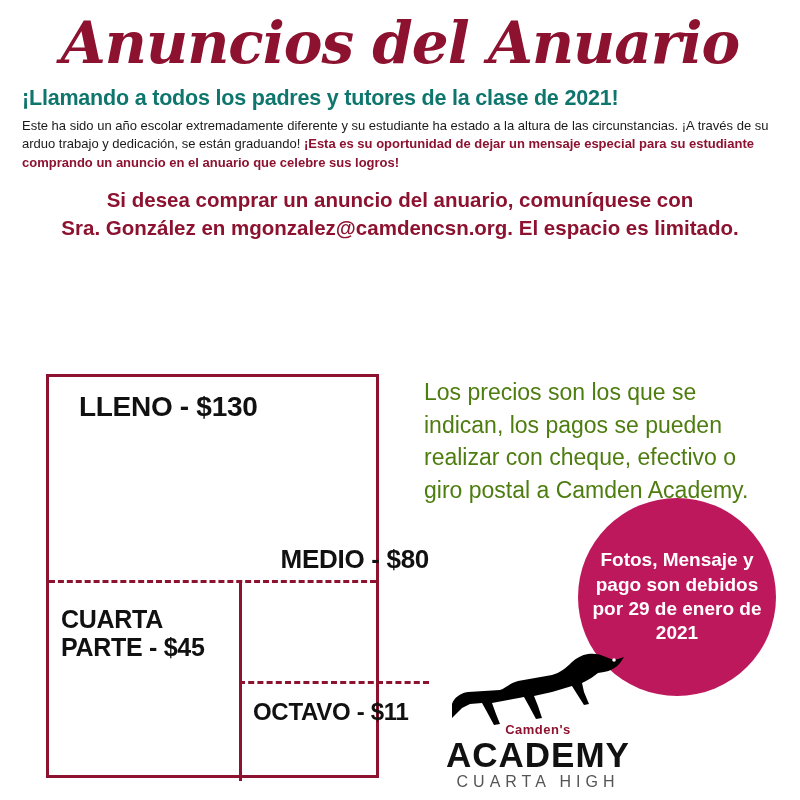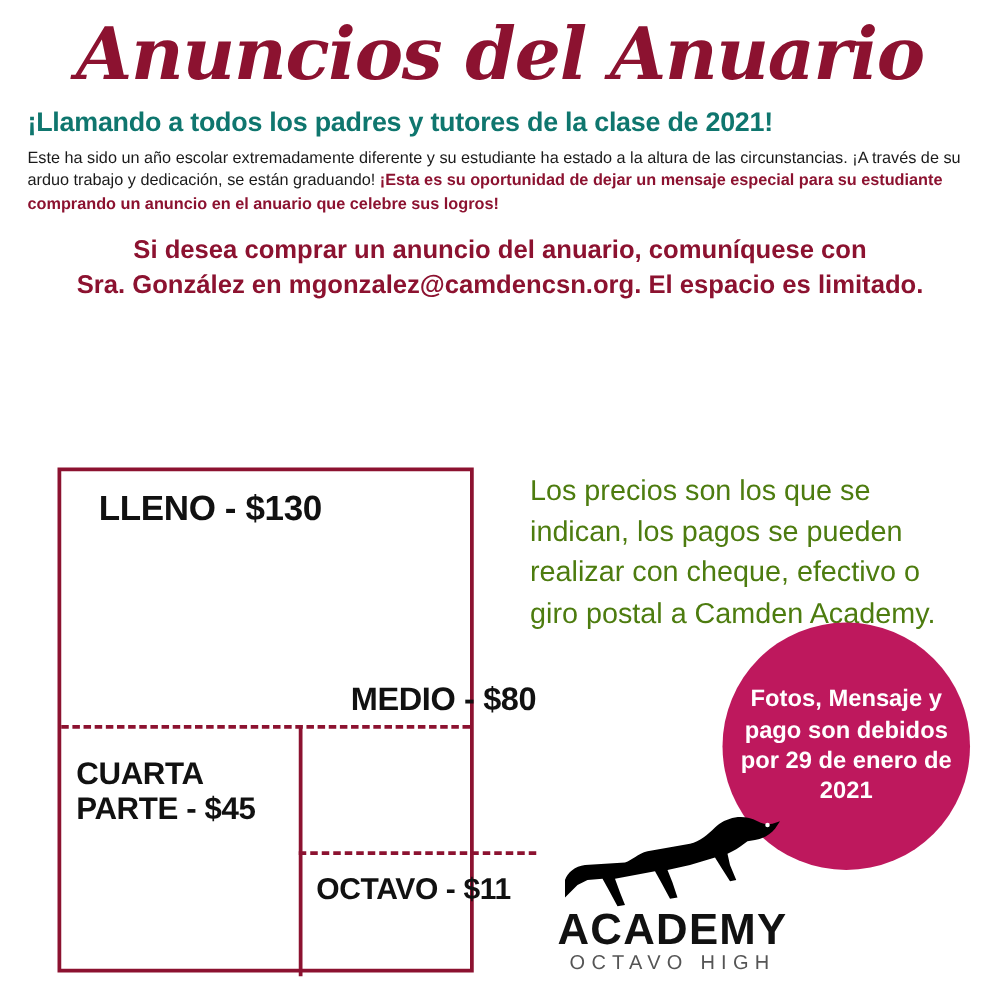--- a/index.html
+++ b/index.html
@@ -213,17 +213,18 @@
       <svg width="180" height="78" viewBox="0 0 180 78" aria-hidden="true">
         <path fill="#000000" d="M4 56 C6 50 12 45 20 44 L52 42 C58 40 62 35 70 33
           L104 27 C112 25 118 20 124 14 C128 10 134 7 140 6 C146 5 152 6 158 9
           C162 11 166 12 170 11 L176 9 L172 15 C168 20 162 23 156 24
           L150 25 C146 28 142 31 138 33 L134 35 L136 44 L141 56 L136 57 L129 46
           L124 38 L104 44 L86 48 L90 58 L94 70 L88 71 L81 58 L76 49 L60 52
           L44 55 L48 66 L52 76 L46 77 L39 64 L34 55 L22 56 L14 60 L8 66 L4 70 Z"></path>
         <circle cx="166" cy="12" r="1.8" fill="#ffffff"></circle>
       </svg>
     </span>
+    <div class="logo-camdens">Camden's</div>
     <div class="logo-academy">ACADEMY</div>
-    <div class="logo-charter">OCTAVO HIGH</div>
+    <div class="logo-charter">CUARTA HIGH</div>
   </div>
 
 </div>
 
 </body></html>

